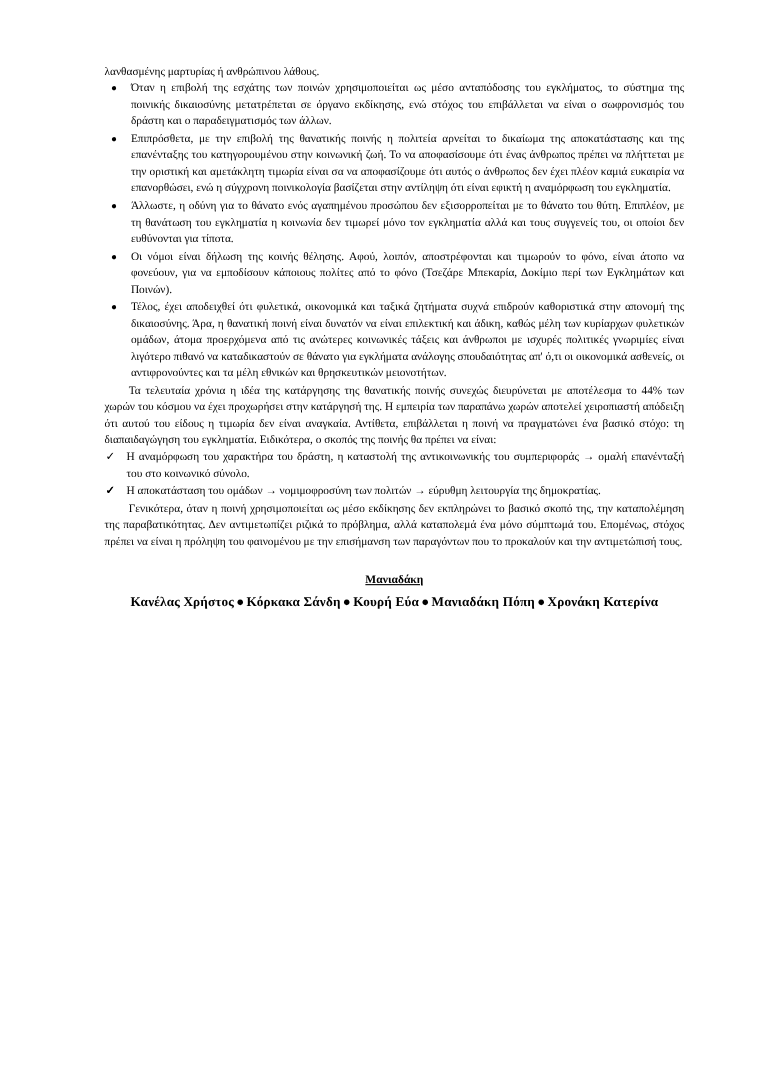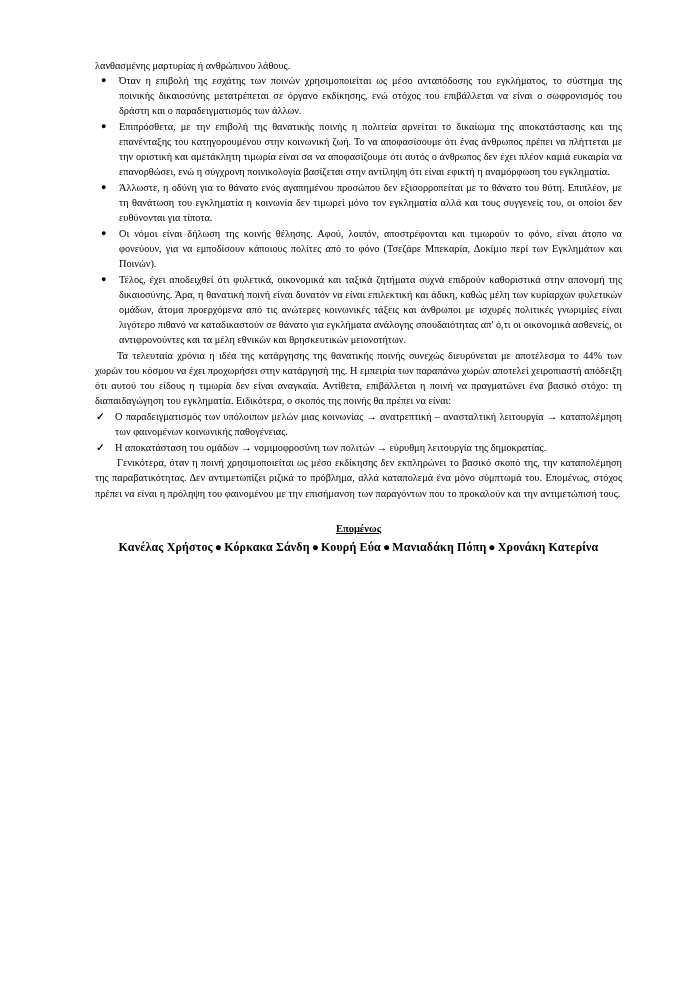--- a/index.html
+++ b/index.html
@@ -126,37 +126,37 @@
         <span class="bullet-marker">●</span>
         <span>Τέλος, έχει αποδειχθεί ότι φυλετικά, οικονομικά και ταξικά ζητήματα συχνά επιδρούν καθοριστικά στην απονομή της δικαιοσύνης. Άρα, η θανατική ποινή είναι δυνατόν να είναι επιλεκτική και άδικη, καθώς μέλη των κυρίαρχων φυλετικών ομάδων, άτομα προερχόμενα από τις ανώτερες κοινωνικές τάξεις και άνθρωποι με ισχυρές πολιτικές γνωριμίες είναι λιγότερο πιθανό να καταδικαστούν σε θάνατο για εγκλήματα ανάλογης σπουδαιότητας απ' ό,τι οι οικονομικά ασθενείς, οι αντιφρονούντες και τα μέλη εθνικών και θρησκευτικών μειονοτήτων.</span>
       </li>
     </ul>
 
     <p class="indented"><span>Τα τελευταία χρόνια η ιδέα της κατάργησης της θανατικής ποινής συνεχώς διευρύνεται με αποτέλεσμα το 44% των χωρών του κόσμου να έχει προχωρήσει στην κατάργησή της. Η εμπειρία των παραπάνω χωρών αποτελεί χειροπιαστή απόδειξη ότι αυτού του είδους η τιμωρία δεν είναι αναγκαία. Αντίθετα, επιβάλλεται η ποινή να πραγματώνει ένα βασικό στόχο: τη διαπαιδαγώγηση του εγκληματία. Ειδικότερα, </span><span class="bold">ο σκοπός της ποινής</span><span> θα πρέπει να είναι:</span></p>
 
     <ul class="check-list">
       <li>
         <span class="check-marker">✓</span>
+        <span>Η αναμόρφωση του χαρακτήρα του δράστη, η καταστολή της αντικοινωνικής του συμπεριφοράς → ομαλή επανένταξή του στο κοινωνικό σύνολο.</span>
       </li>
       <li>
         <span class="check-marker">✓</span>
-        <span>Ο παραδειγματισμός των υπόλοιπων μελών μιας κοινωνίας → ανατρεπτική – ανασταλτική λειτουργία → καταπολέμηση των φαινομένων κοινωνικής παθογένειας.</span>
       </li>
       <li>
         <span class="check-marker">✓</span>
       </li>
       <li>
         <span class="check-marker">✓</span>
         <span>Η αποκατάσταση του ομάδων → νομιμοφροσύνη των πολιτών → εύρυθμη λειτουργία της δημοκρατίας.</span>
       </li>
     </ul>
 
     <p class="indented">Γενικότερα, όταν η ποινή χρησιμοποιείται ως μέσο εκδίκησης δεν εκπληρώνει το βασικό σκοπό της, την καταπολέμηση της παραβατικότητας. Δεν αντιμετωπίζει ριζικά το πρόβλημα, αλλά καταπολεμά ένα μόνο σύμπτωμά του. Επομένως, στόχος πρέπει να είναι η πρόληψη του φαινομένου με την επισήμανση των παραγόντων που το προκαλούν και την αντιμετώπισή τους.</p>
 
     <div class="credits">
-      <div class="credits-title">Επομένως</div>
+      <div class="credits-title">Μανιαδάκη</div>
       <div class="credits-names">
         <span>Κανέλας Χρήστος</span><span class="sep">●</span><span>Κόρκακα Σάνδη</span><span class="sep">●</span><span>Κουρή Εύα</span><span class="sep">●</span><span>Μανιαδάκη Πόπη</span><span class="sep">●</span><span>Χρονάκη Κατερίνα</span>
       </div>
     </div>
 
   </div>
 </div>
 
 </body></html>

